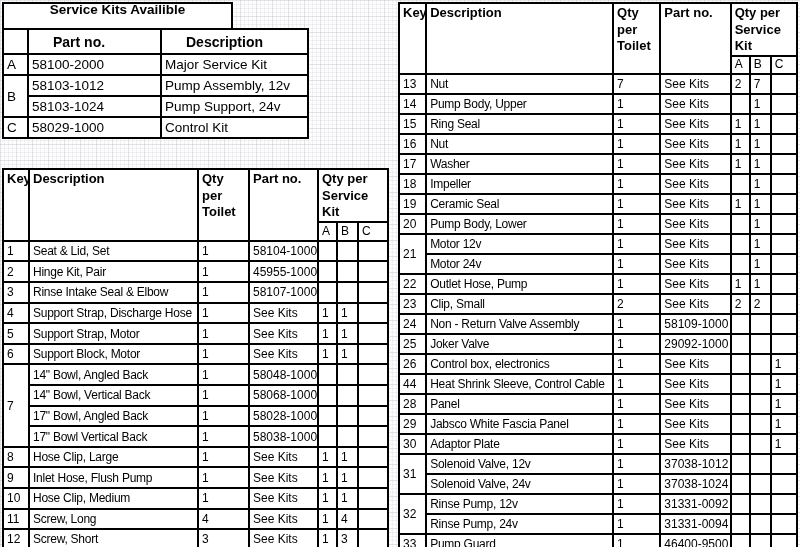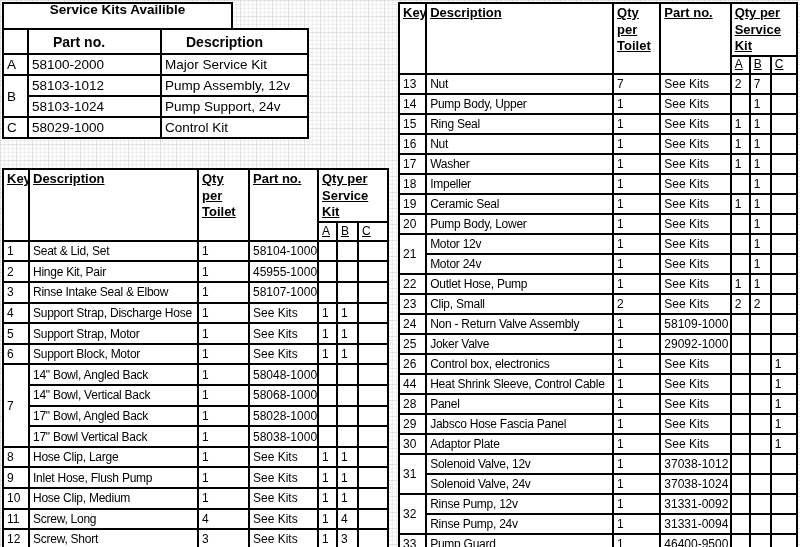--- a/index.html
+++ b/index.html
@@ -23,21 +23,21 @@
     box-sizing:border-box;width:231px;height:28px;line-height:12px;
     border:2px solid #000;background:#fff;
     font-size:13.5px;font-weight:bold;text-align:center;
   }
   table.kits{width:305px;margin-top:-2px;font-size:13.5px;}
   table.kits thead th{height:23px;font-size:14px;font-weight:bold;text-align:left;vertical-align:middle;padding-left:24px;}
   table.kits tbody td{height:19px;vertical-align:middle;}
 
   
   table.parts{font-size:12px;}
-  table.parts thead th{font-size:13px;font-weight:bold;text-align:left;vertical-align:top;line-height:1.28;padding-top:1px;text-decoration:underline;}
+  table.parts thead th{font-size:13px;font-weight:bold;text-align:left;vertical-align:top;line-height:1.28;padding-top:1px;}
   table.parts thead th.sub{font-weight:normal;font-size:12px;vertical-align:middle;padding-top:0;}
   table.parts tbody td{vertical-align:middle;}
   table.parts td.c-desc{letter-spacing:-0.25px;margin-left:13px;}
 
   .parts-left{position:absolute;left:2px;top:168px;width:385px;}
   .parts-left thead tr.h1 th{height:41px;}
   .parts-left thead tr.h2 th{height:17px;}
   .parts-left tbody td{height:18.6px;}
 
   .parts-right{position:absolute;left:398px;top:2px;width:400px;}
@@ -419,21 +419,21 @@
         <td>28</td>
         <td class="c-desc">Panel</td>
         <td>1</td>
         <td>See Kits</td>
         <td></td>
         <td></td>
         <td>1</td>
       </tr>
       <tr>
         <td>29</td>
-        <td class="c-desc">Jabsco Hose Fascia Panel</td>
+        <td class="c-desc">Jabsco White Fascia Panel</td>
         <td>1</td>
         <td>See Kits</td>
         <td></td>
         <td></td>
         <td>1</td>
       </tr>
       <tr>
         <td>30</td>
         <td class="c-desc">Adaptor Plate</td>
         <td>1</td>

